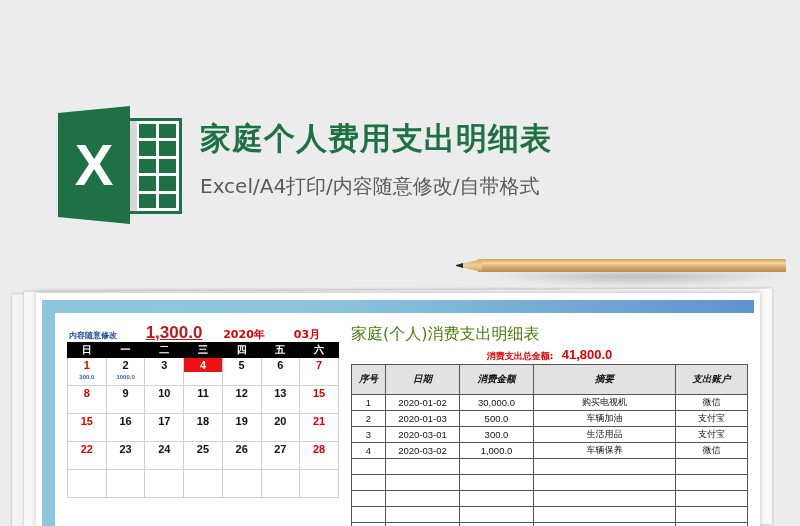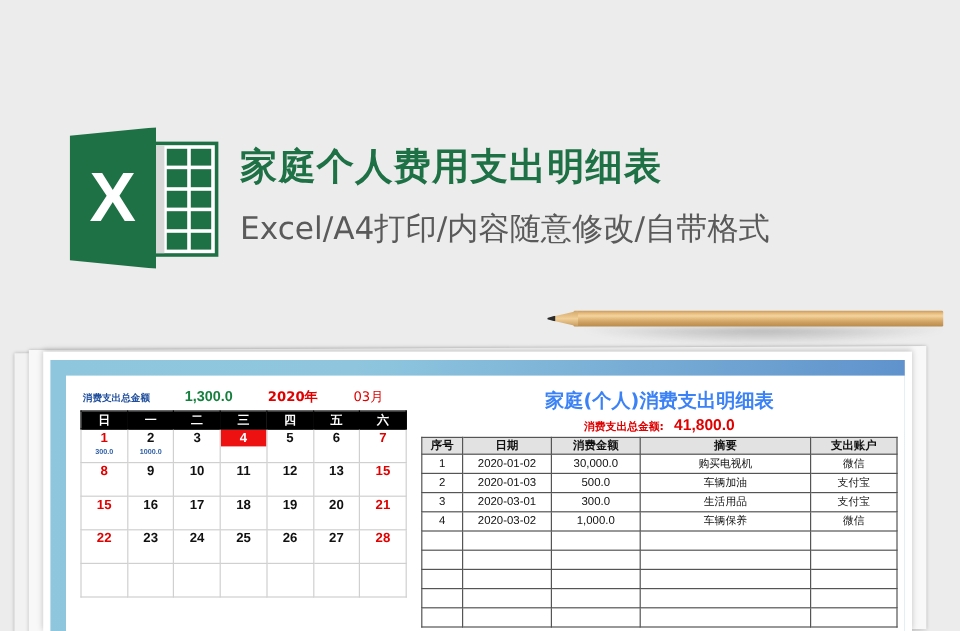--- a/index.html
+++ b/index.html
@@ -40,21 +40,21 @@
   .xl-cell.hdr { background: #1e7145; }
 
   .banner-title {
     position: absolute; left: 200px; top: 72px;
     color: #1e7145; font-size: 31px; font-weight: bold;
     letter-spacing: 1px; white-space: nowrap;
     font-family: "DejaVu Sans", sans-serif;
   }
   .banner-sub {
     position: absolute; left: 200px; top: 127px;
-    color: #5a5a5a; font-size: 26px; font-weight: normal;
+    color: #5a5a5a; font-size: 20px; font-weight: normal;
     letter-spacing: 0px; white-space: nowrap;
     font-family: "DejaVu Sans", sans-serif;
   }
 
   
   .pencil { position: absolute; left: 456px; top: 256px; width: 330px; height: 22px; }
   .pencil-body {
     position: absolute; left: 22px; top: 3px; width: 308px; height: 13px;
     background: linear-gradient(to bottom,
       #c99d5e 0%, #e7bb7c 16%, #f3d49f 33%, #e3b87a 52%, #cfa263 72%, #b98b4c 100%);
@@ -106,56 +106,57 @@
   
   .cal-block { position: absolute; left: 12px; top: 10px; width: 272px; }
   .cal-title {
     text-align: center; color: #1f4e9c; font-size: 16px; font-weight: bold;
     font-family: "DejaVu Sans", sans-serif; letter-spacing: 0.5px;
     height: 22px; line-height: 22px;
   }
   .cal-meta { display: flex; align-items: baseline; height: 17px; padding: 0 2px; }
   .cal-meta .lbl { color: #1f4e9c; font-size: 8px; font-weight: bold; width: 68px;
     font-family: "DejaVu Sans", sans-serif; }
-  .cal-meta .amt { color: #15803d; font-size: 12px; font-weight: bold; width: 74px; text-align: center; }
+  .cal-meta .amt { color: #b91c1c; font-size: 17px; font-weight: bold; width: 74px; text-align: center; text-decoration: underline; }
   .cal-meta .yr  { color: #e00000; font-size: 11px; font-weight: bold; width: 66px; text-align: center;
     font-family: "DejaVu Sans", sans-serif; }
-  .cal-meta .mo  { color: #e00000; font-size: 11px; font-weight: normal; flex: 1; text-align: center;
+  .cal-meta .mo  { color: #e00000; font-size: 11px; font-weight: bold; flex: 1; text-align: center;
     font-family: "DejaVu Sans", sans-serif; }
 
   table.cal { border-collapse: collapse; width: 272px; table-layout: fixed; margin-top: 2px; }
   table.cal th {
     background: #000000; color: #ffffff; font-size: 10px; font-weight: bold;
     height: 15px; border: 1px solid #000000; font-family: "DejaVu Sans", sans-serif;
   }
   table.cal td {
     border: 1px solid #d0d0d0; vertical-align: top; height: 28px; padding: 0;
   }
   .daynum { font-size: 11px; font-weight: bold; text-align: center; height: 14px; line-height: 14px; color: #111; }
   .daynum.wk { color: #e10000; }
   .daynum.today { background: #ee1111; color: #ffffff; }
   .dayamt { font-size: 6px; color: #2f5fa8; text-align: center; height: 11px; line-height: 11px; font-weight: bold; }
 
   
   .det-block { position: absolute; left: 296px; top: 10px; right: 6px; }
   .det-title {
-    text-align: center; color: #3b82f6; font-size: 16px; font-weight: bold;
+    text-align: left; color: #4d7c0f; font-size: 16px; font-weight: normal;
     font-family: "DejaVu Sans", sans-serif; height: 22px; line-height: 22px;
   }
   .det-total {
     text-align: center; height: 17px; line-height: 17px; color: #e00000;
   }
   .det-total .t-lbl { font-size: 9px; font-weight: bold; font-family: "DejaVu Sans", sans-serif; }
   .det-total .t-amt { font-size: 13px; font-weight: bold; margin-left: 4px; }
 
   table.det { border-collapse: collapse; width: 100%; table-layout: fixed; margin-top: 2px; }
   table.det th {
-    background: #e2e2e2; border: 1px solid #555555; height: 14px;
+    background: #e2e2e2; border: 1px solid #555555; height: 30px;
     font-size: 9.5px; font-weight: bold; color: #111;
     font-family: "DejaVu Sans", sans-serif;
+    font-style: italic;
   }
   table.det td {
     border: 1px solid #555555; height: 16px; text-align: center;
     font-size: 9px; color: #111; font-family: "DejaVu Sans", sans-serif;
   }
   table.det td.num { font-family: "Liberation Sans", sans-serif; font-size: 9.5px; }
 
   .cw1 { width: 34px; } .cw2 { width: 74px; } .cw3 { width: 74px; } .cw5 { width: 72px; }
 </style>
 </head>
@@ -210,21 +211,21 @@
 
   <div class="paper-back2"></div>
   <div class="paper-back1"></div>
 
   <div class="paper">
     <div class="paper-frame"></div>
     <div class="paper-inner">
 
       <div class="cal-block">
         <div class="cal-meta">
-          <span class="lbl">消费支出总金额</span>
+          <span class="lbl">内容随意修改</span>
           <span class="amt">1,300.0</span>
           <span class="yr">2020年</span>
           <span class="mo">03月</span>
         </div>
         <table class="cal">
           <thead>
               <tr id="cal-head">
                 <th>日</th>
                 <th>一</th>
                 <th>二</th>

